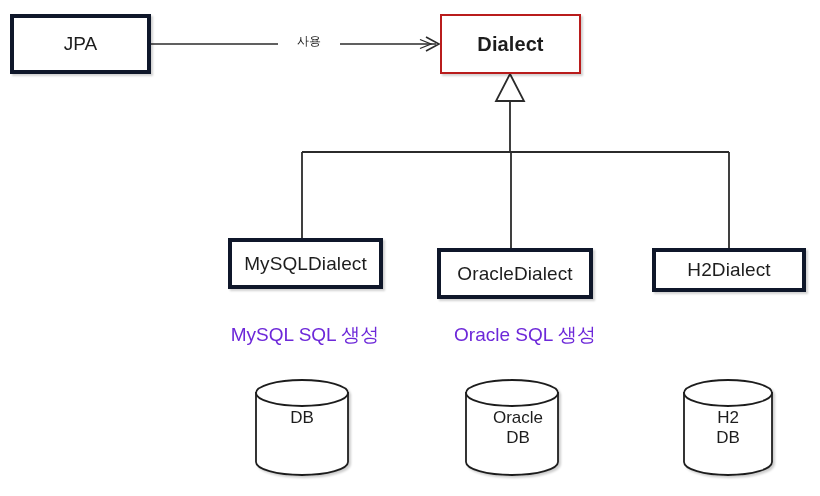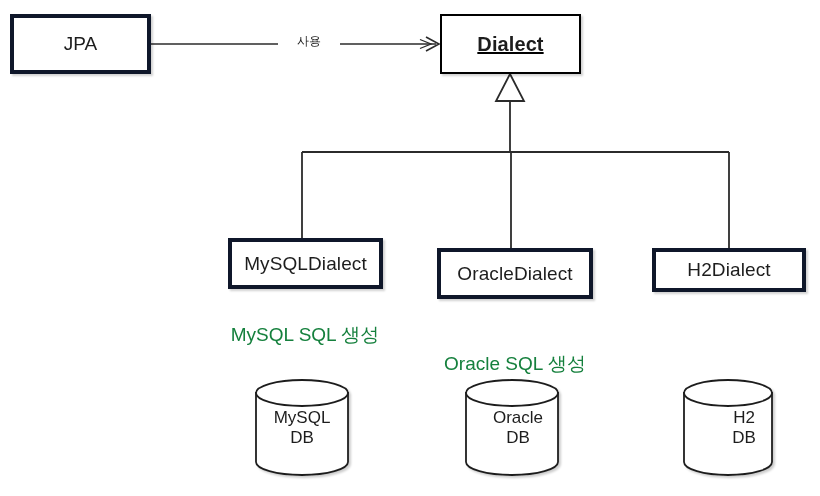--- a/index.html
+++ b/index.html
@@ -29,22 +29,21 @@
     position: absolute;
     box-sizing: border-box;
     background: #ffffff;
     border: 4px solid #0f172a;
     display: flex;
     align-items: center;
     justify-content: center;
     box-shadow: 2px 2px 2px rgba(0,0,0,0.18);
   }
   .node-box.emphasis {
-    border: 2px solid #000000;
-    text-decoration: underline;
+    border: 2px solid #b91c1c;
   }
   .node-label {
     font-size: 19px;
     color: #1d1d1d;
     letter-spacing: 0.1px;
     white-space: nowrap;
   }
   .node-label.bold {
     font-weight: bold;
     font-size: 20px;
@@ -54,21 +53,21 @@
     font-size: 12px;
     color: #1d1d1d;
     white-space: nowrap;
     background: #ffffff;
     padding: 0 4px;
     text-align: center;
   }
   .caption {
     position: absolute;
     font-size: 19px;
-    color: #15803d;
+    color: #6d28d9;
     white-space: nowrap;
     text-align: center;
   }
   .cylinder {
     position: absolute;
   }
   .cyl-text {
     position: absolute;
     width: 100%;
     text-align: center;
@@ -140,34 +139,33 @@
 
   <div class="node-box" style="left:437px; top:248px; width:156px; height:51px;">
     <span class="node-label">OracleDialect</span>
   </div>
 
   <div class="node-box" style="left:652px; top:248px; width:154px; height:44px;">
     <span class="node-label">H2Dialect</span>
   </div>
 
   <div class="caption" style="left:205px; top:322px; width:200px;">MySQL SQL 생성</div>
-  <div class="caption" style="left:415px; top:322px; width:200px;margin-top:29px;">Oracle SQL 생성</div>
+  <div class="caption" style="left:425px; top:322px; width:200px;">Oracle SQL 생성</div>
 
   <div class="cylinder" style="left:256px; top:408px; width:92px;">
     <div class="cyl-text" style="position:relative;">
-      <div>MySQL</div>
       <div>DB</div>
     </div>
   </div>
   <div class="cylinder" style="left:466px; top:408px; width:104px;">
     <div class="cyl-text" style="position:relative;">
       <div>Oracle</div>
       <div>DB</div>
     </div>
   </div>
-  <div class="cylinder" style="left:684px; top:408px; width:88px;margin-left:16px;">
+  <div class="cylinder" style="left:684px; top:408px; width:88px;">
     <div class="cyl-text" style="position:relative;">
       <div>H2</div>
       <div>DB</div>
     </div>
   </div>
 
 </div>
 
 </body></html>

